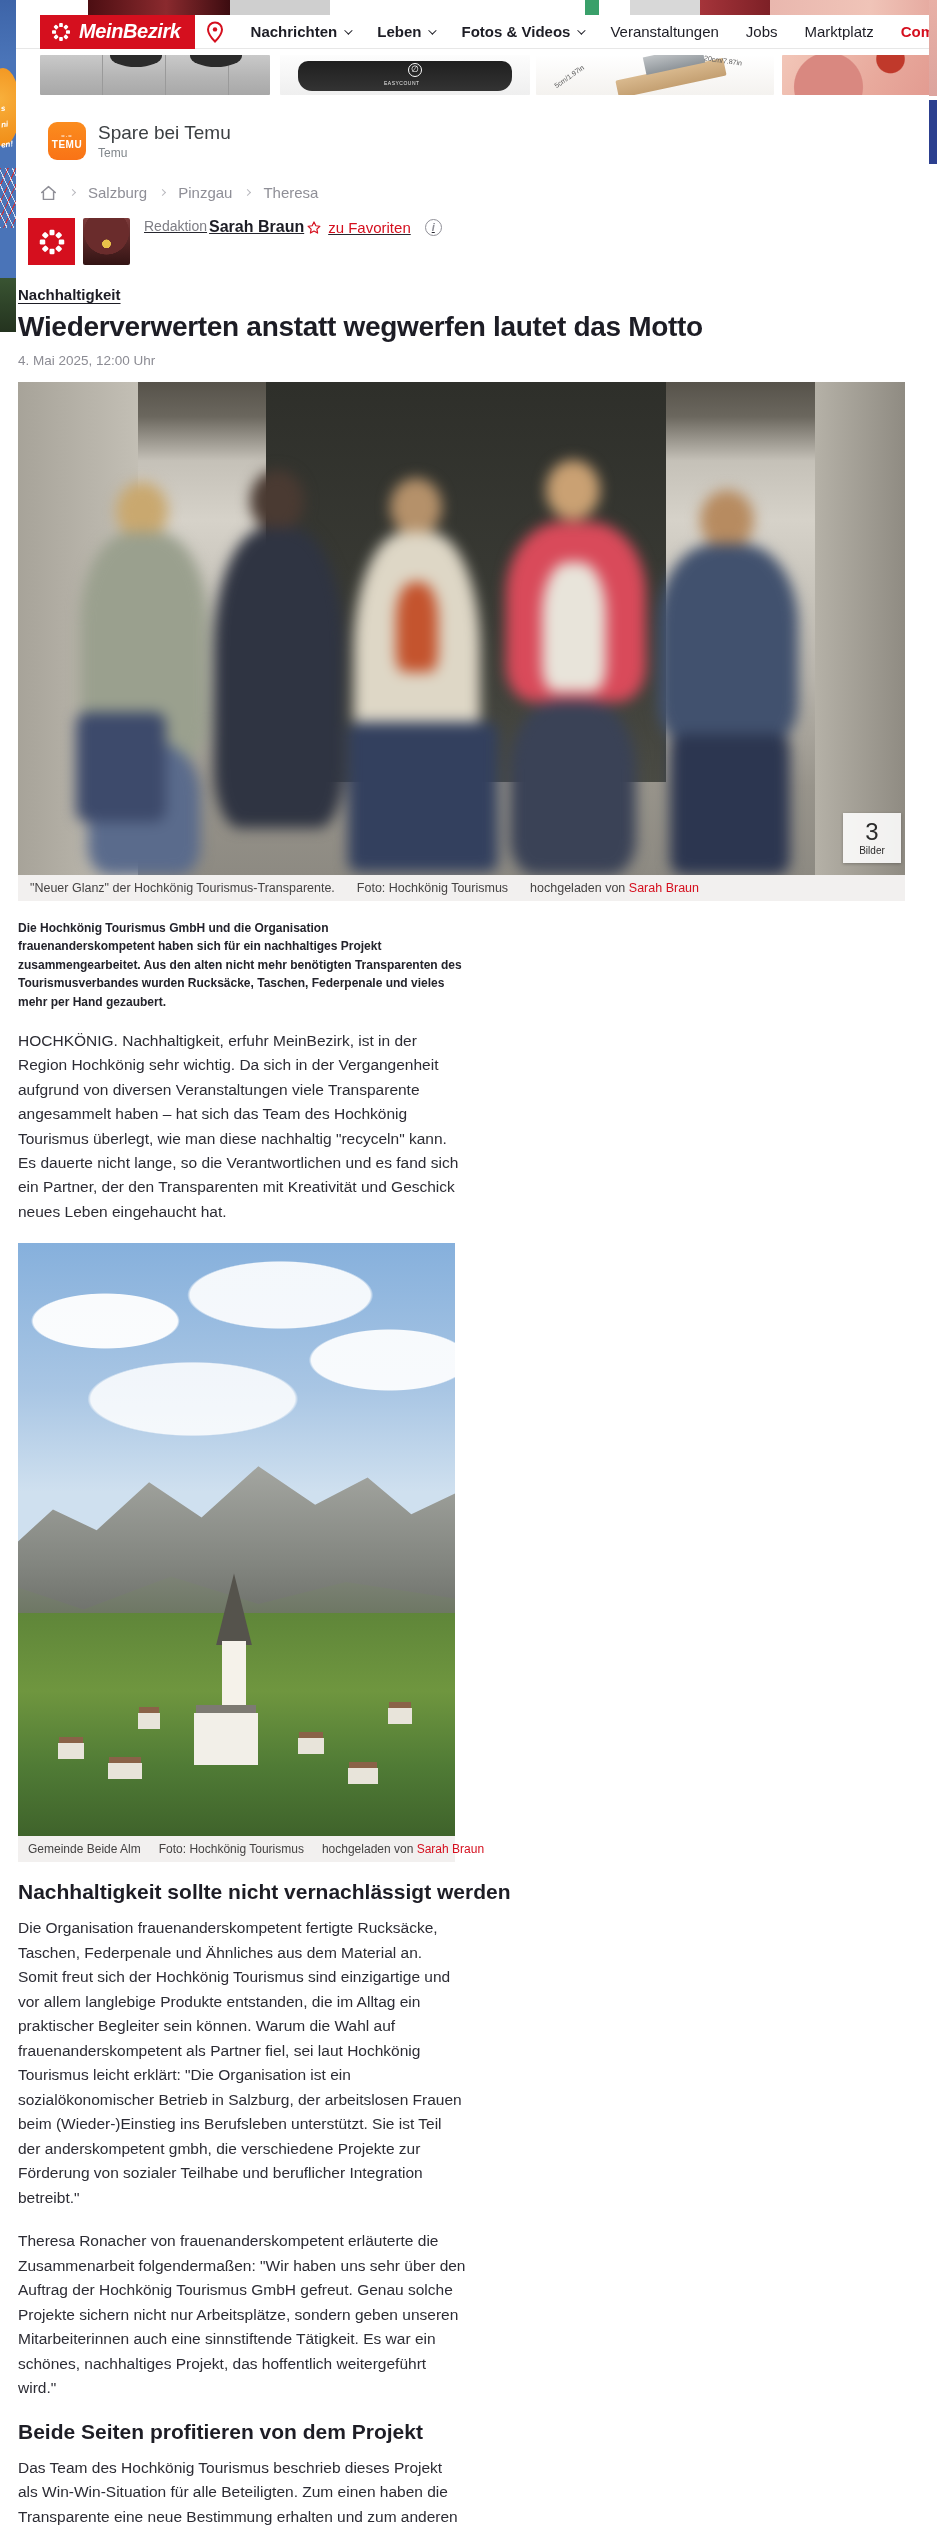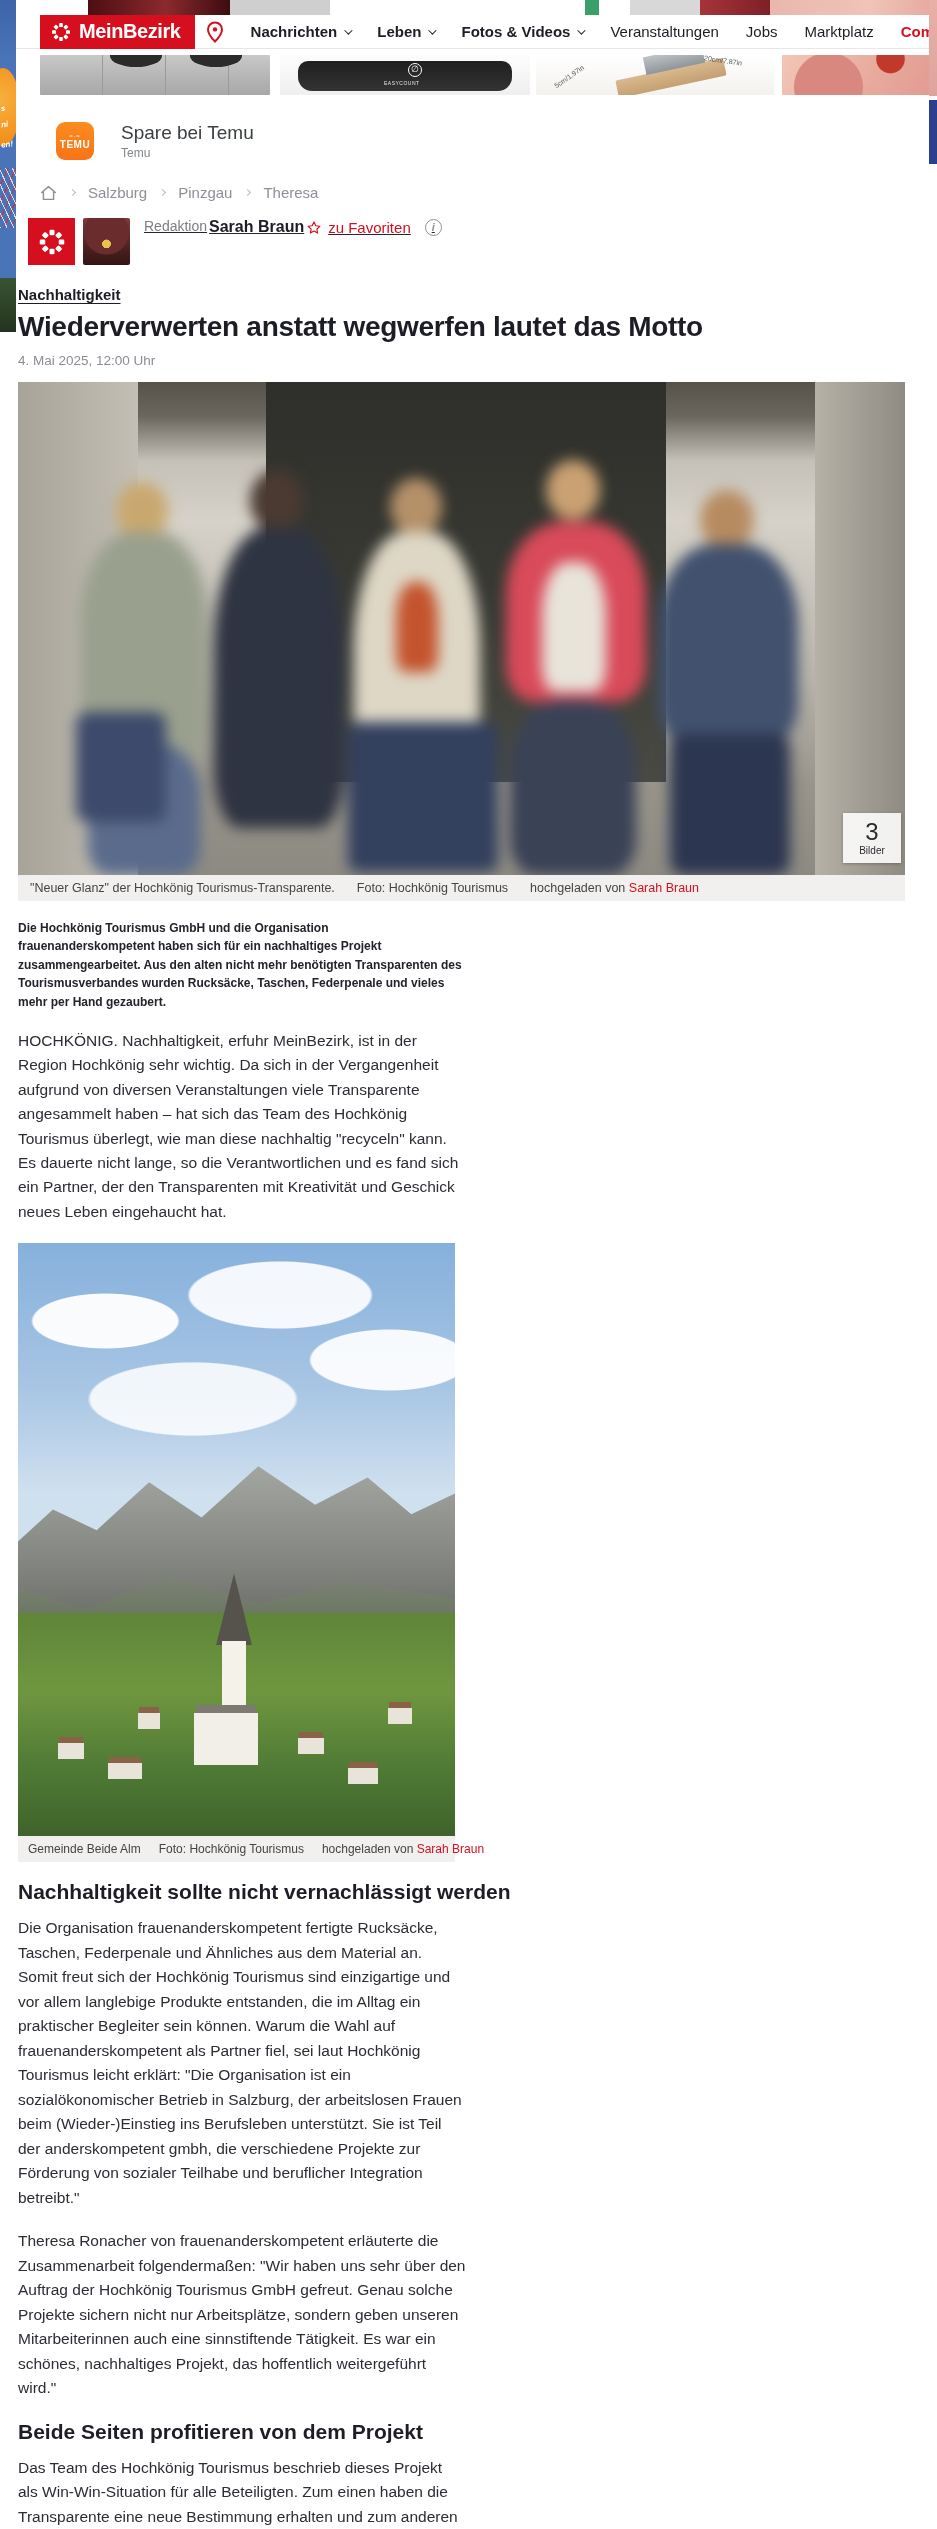--- a/index.html
+++ b/index.html
@@ -22,21 +22,21 @@
   .topcut { position:absolute; left:0; top:0; width:937px; height:15px; background:#fff; overflow:hidden; }
   .topcut .b1 { position:absolute; left:88px; width:142px; height:15px; background:linear-gradient(90deg,#4c0e12,#8a2a2e 55%,#3c0c10); }
   .topcut .b2 { position:absolute; left:230px; width:100px; height:15px; background:#cfcfcf; }
   .topcut .b3 { position:absolute; left:585px; width:14px; height:15px; background:#3aa06a; }
   .topcut .b4 { position:absolute; left:630px; width:70px; height:15px; background:#d8d8d8; }
   .topcut .b5 { position:absolute; left:700px; width:70px; height:15px; background:linear-gradient(90deg,#a5343a,#7d2026); }
   .topcut .b6 { position:absolute; left:770px; width:167px; height:15px; background:linear-gradient(90deg,#e9b7ae,#f0c4b8 60%,#e5a89e); }
 
   
   .navbar { position:absolute; left:16px; top:15px; width:921px; height:34px; background:#fff; border-bottom:1px solid #e7e7e7; display:flex; align-items:center; z-index:4; }
-  .logo-box { height:34px; margin-left:24px; padding:0 14px 0 10px; background:#d50f1e; display:flex; align-items:center; gap:7px; }
+  .logo-box { height:34px; margin-left:24px; padding:0 14px 0 10px; background:#d50f1e; display:flex; align-items:center; gap:7px;font-style:italic; }
   .logo-mark { width:22px; height:22px; }
   .logo-text { color:#fff; font-weight:800; font-size:20px; letter-spacing:-0.4px; }
   .pin-wrap { margin-left:10px; display:flex; align-items:center; }
   .nav-divider { width:1px; height:22px; background:#ddd; margin:0 14px 0 12px; }
   .nav-items { display:flex; align-items:center; gap:27px; font-size:15px; color:#1d1d25; white-space:nowrap; }
   .nav-item { display:flex; align-items:center; gap:7px; cursor:pointer; }
   .nav-item.strong { font-weight:700; }
   .nav-item.red { color:#d50f1e; font-weight:700; }
   .chev { width:6px; height:6px; border-right:1.6px solid #1d1d25; border-bottom:1.6px solid #1d1d25; transform:rotate(45deg) translateY(-2px); display:inline-block; }
 
@@ -55,21 +55,21 @@
   .tile3 .wood { position:absolute; left:80px; top:14px; width:110px; height:18px; background:linear-gradient(180deg,#d9b98e,#c4a072); transform:rotate(-12deg); border-radius:2px; }
   .tile3 .metal { position:absolute; left:108px; top:-4px; width:60px; height:18px; background:linear-gradient(180deg,#bfc3c6,#8f959a); transform:rotate(-12deg); }
   .tile3 .dim1 { position:absolute; left:16px; top:18px; font-size:7px; color:#555; transform:rotate(-35deg); }
   .tile3 .dim2 { position:absolute; left:168px; top:2px; font-size:7px; color:#555; transform:rotate(8deg); }
   .tile4 { left:766px; width:155px; background:
       radial-gradient(circle at 70% 10%, #c0392b 0 12%, transparent 13%),
       radial-gradient(circle at 30% 80%, #d98880 0 30%, transparent 31%),
       linear-gradient(120deg,#f2c6b8,#e8a99c 60%,#e29a90); }
 
   
-  .temu-row { position:absolute; left:56px; top:122px; display:flex; align-items:center; gap:27px; }
+  .temu-row { position:absolute; left:48px; top:122px; display:flex; align-items:center; gap:12px; }
   .temu-logo { width:38px; height:38px; border-radius:9px; background:linear-gradient(180deg,#fb8c1e,#f97316); display:flex; flex-direction:column; align-items:center; justify-content:center; color:#fff; }
   .temu-logo .mini { font-size:6px; letter-spacing:1px; line-height:6px; }
   .temu-logo .word { font-size:10px; font-weight:800; letter-spacing:.5px; }
   .temu-text .t1 { font-size:19px; color:#3c4043; }
   .temu-text .t2 { font-size:12px; color:#80868b; margin-top:2px; }
 
   
   .breadcrumb { position:absolute; left:40px; top:184px; display:flex; align-items:center; gap:13px; font-size:15px; color:#8f8f97; }
   .crumb-chev { width:5px; height:5px; border-right:1.4px solid #b9b9bf; border-bottom:1.4px solid #b9b9bf; transform:rotate(-45deg); display:inline-block; }
   .crumb { cursor:pointer; }

